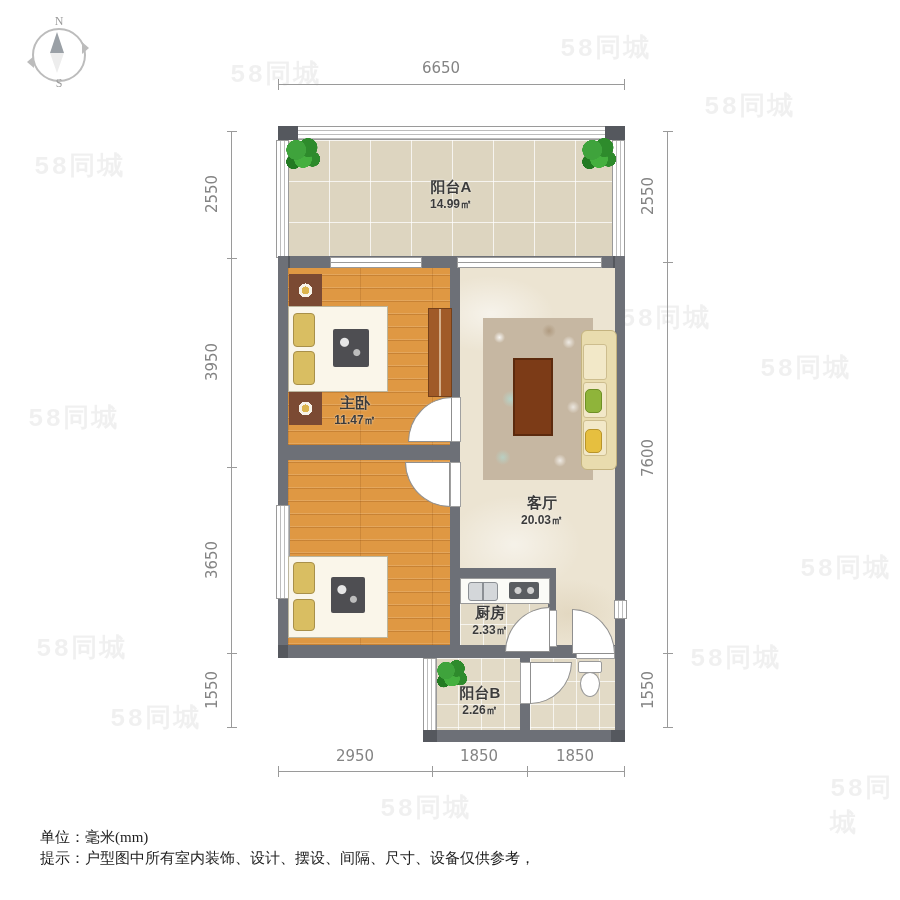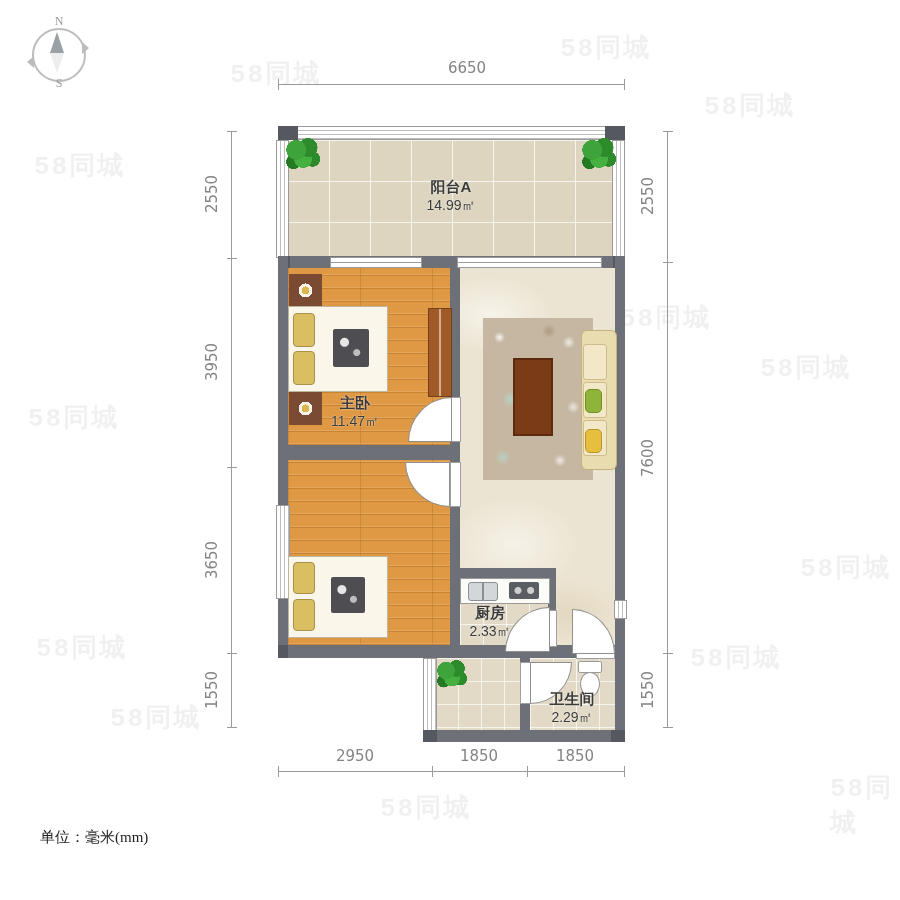--- a/index.html
+++ b/index.html
@@ -71,21 +71,21 @@
   .plant{position:absolute;
     background:radial-gradient(circle at 30% 35%,#3fa33c 0 30%,transparent 31%),
       radial-gradient(circle at 65% 28%,#2e8b2c 0 28%,transparent 29%),
       radial-gradient(circle at 50% 62%,#45b03f 0 32%,transparent 33%),
       radial-gradient(circle at 78% 62%,#2e8b2c 0 22%,transparent 23%),
       radial-gradient(circle at 22% 70%,#237a22 0 20%,transparent 21%)}
   
   .rlabel{position:absolute;color:#3b3b3b;text-align:center;line-height:1.25;
           text-shadow:0 0 2px rgba(255,255,255,.8)}
   .rname{font-size:15px;font-weight:bold}
-  .rarea{font-size:14px;font-weight:normal}
+  .rarea{font-size:12px;font-weight:bold}
   
   .dimline{position:absolute;background:#9a9a9a}
   .dimlab{position:absolute;color:#848484;font-size:15px;text-align:center;
           font-family:"DejaVu Sans",sans-serif;line-height:16px}
   .rot{transform:rotate(-90deg)}
   
   .cring{position:absolute;border:2px solid #bcbcbc;border-radius:50%}
   .ctext{position:absolute;color:#9a9a9a;font-size:12px;font-family:"Liberation Serif",serif;text-align:center}
   .ntri{position:absolute;width:0;height:0;border-left:7px solid transparent;border-right:7px solid transparent;
         border-bottom:21px solid #9aa0a6}
@@ -222,33 +222,37 @@
   <div class="plant" style="left:437px;top:660px;width:30px;height:30px"></div>
 
   <div class="rlabel" style="left:391px;top:178px;width:120px">
     <div class="rname">阳台A</div>
     <div class="rarea">14.99㎡</div>
   </div>
   <div class="rlabel" style="left:295px;top:394px;width:120px">
     <div class="rname">主卧</div>
     <div class="rarea">11.47㎡</div>
   </div>
+  <div class="rlabel" style="left:482px;top:494px;width:120px">
+    <div class="rname">客厅</div>
+    <div class="rarea">20.03㎡</div>
+  </div>
   <div class="rlabel" style="left:440px;top:604px;width:100px">
     <div class="rname">厨房</div>
     <div class="rarea">2.33㎡</div>
   </div>
-  <div class="rlabel" style="left:510px;top:690px;width:124px">
-    <div class="rname">卫生间</div>
-    <div class="rarea">2.29㎡</div>
+  <div class="rlabel" style="left:428px;top:684px;width:104px">
+    <div class="rname">阳台B</div>
+    <div class="rarea">2.26㎡</div>
   </div>
 
   <div class="dimline" style="left:278px;top:84px;width:347px;height:1px"></div>
   <div class="dimline" style="left:278px;top:79px;width:1px;height:11px"></div>
   <div class="dimline" style="left:624px;top:79px;width:1px;height:11px"></div>
-  <div class="dimlab" style="left:407px;top:60px;width:120px">6650</div>
+  <div class="dimlab" style="left:381px;top:60px;width:120px">6650</div>
 
   <div class="dimline" style="left:231px;top:131px;width:1px;height:596px"></div>
   <div class="dimline" style="left:227px;top:131px;width:10px;height:1px"></div>
   <div class="dimline" style="left:227px;top:258px;width:10px;height:1px"></div>
   <div class="dimline" style="left:227px;top:467px;width:10px;height:1px"></div>
   <div class="dimline" style="left:227px;top:653px;width:10px;height:1px"></div>
   <div class="dimline" style="left:227px;top:727px;width:10px;height:1px"></div>
   <div class="dimlab rot" style="left:182px;top:186px;width:60px">2550</div>
   <div class="dimlab rot" style="left:182px;top:354px;width:60px">3950</div>
   <div class="dimlab rot" style="left:182px;top:552px;width:60px">3650</div>
@@ -268,14 +272,17 @@
   <div class="dimline" style="left:432px;top:766px;width:1px;height:11px"></div>
   <div class="dimline" style="left:527px;top:766px;width:1px;height:11px"></div>
   <div class="dimline" style="left:624px;top:766px;width:1px;height:11px"></div>
   <div class="dimlab" style="left:295px;top:748px;width:120px">2950</div>
   <div class="dimlab" style="left:419px;top:748px;width:120px">1850</div>
   <div class="dimlab" style="left:515px;top:748px;width:120px">1850</div>
 
   <div class="ft" style="left:40px;top:828px">
     <span>单位：</span><span>毫米(mm)</span>
   </div>
+  <div class="ft" style="left:40px;top:849px">
+    <span>提示：</span><span>户型图中所有室内装饰、设计、摆设、间隔、尺寸、设备仅供参考，</span>
+  </div>
 
 </div>
 
 </body></html>

